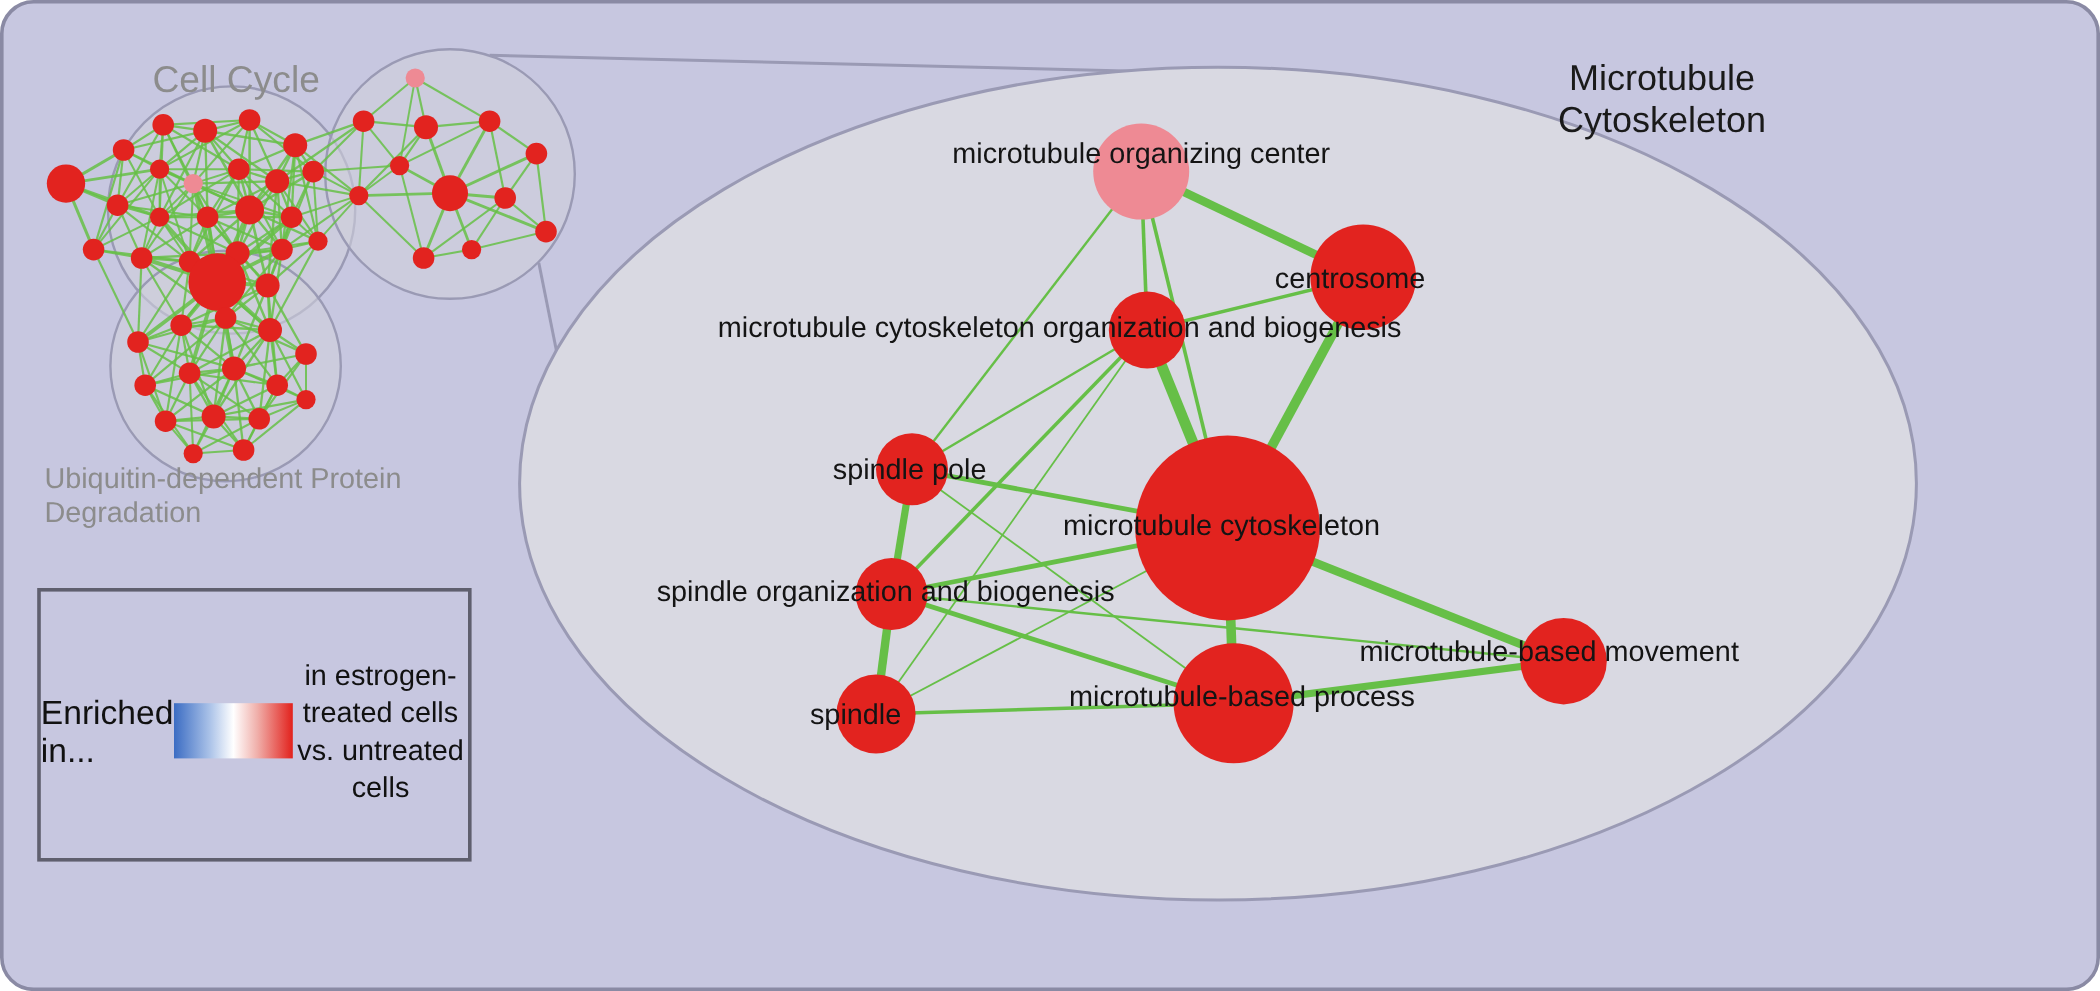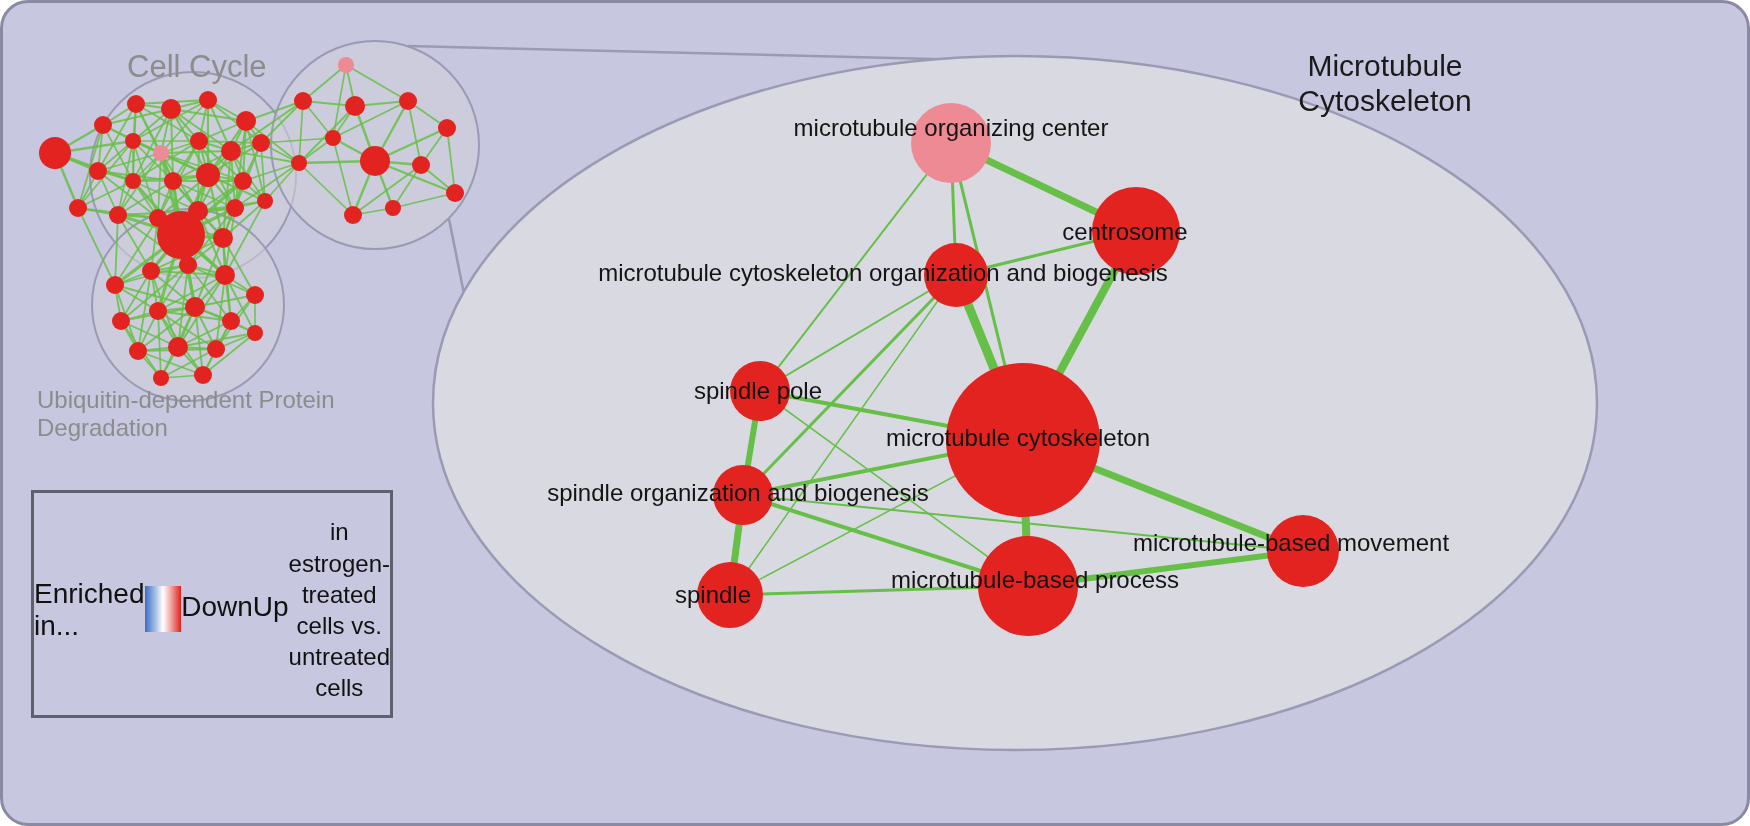--- a/index.html
+++ b/index.html
@@ -423,20 +423,16 @@
       </g>
   </svg>
 
   <div class="label gray cell-cycle">Cell Cycle</div>
   <div class="label gray ubiq">Ubiquitin-dependent Protein Degradation</div>
   <div class="label black micro">Microtubule Cytoskeleton</div>
 
   <div class="legend">
     <div class="legend-title">Enriched in...</div>
     <div class="legend-bar" style="background: linear-gradient(90deg, rgb(59, 108, 195) 0%, rgb(170, 194, 232) 30%, rgb(255, 255, 255) 50%, rgb(240, 176, 171) 70%, rgb(226, 33, 28) 100%);"></div>
-    <div class="legend-row">
-      <span>Down</span>
-      <span>Up</span>
-    </div>
     <div class="legend-caption">in estrogen-treated cells vs. untreated cells</div>
   </div>
 
 </div>
 
 </body></html>

